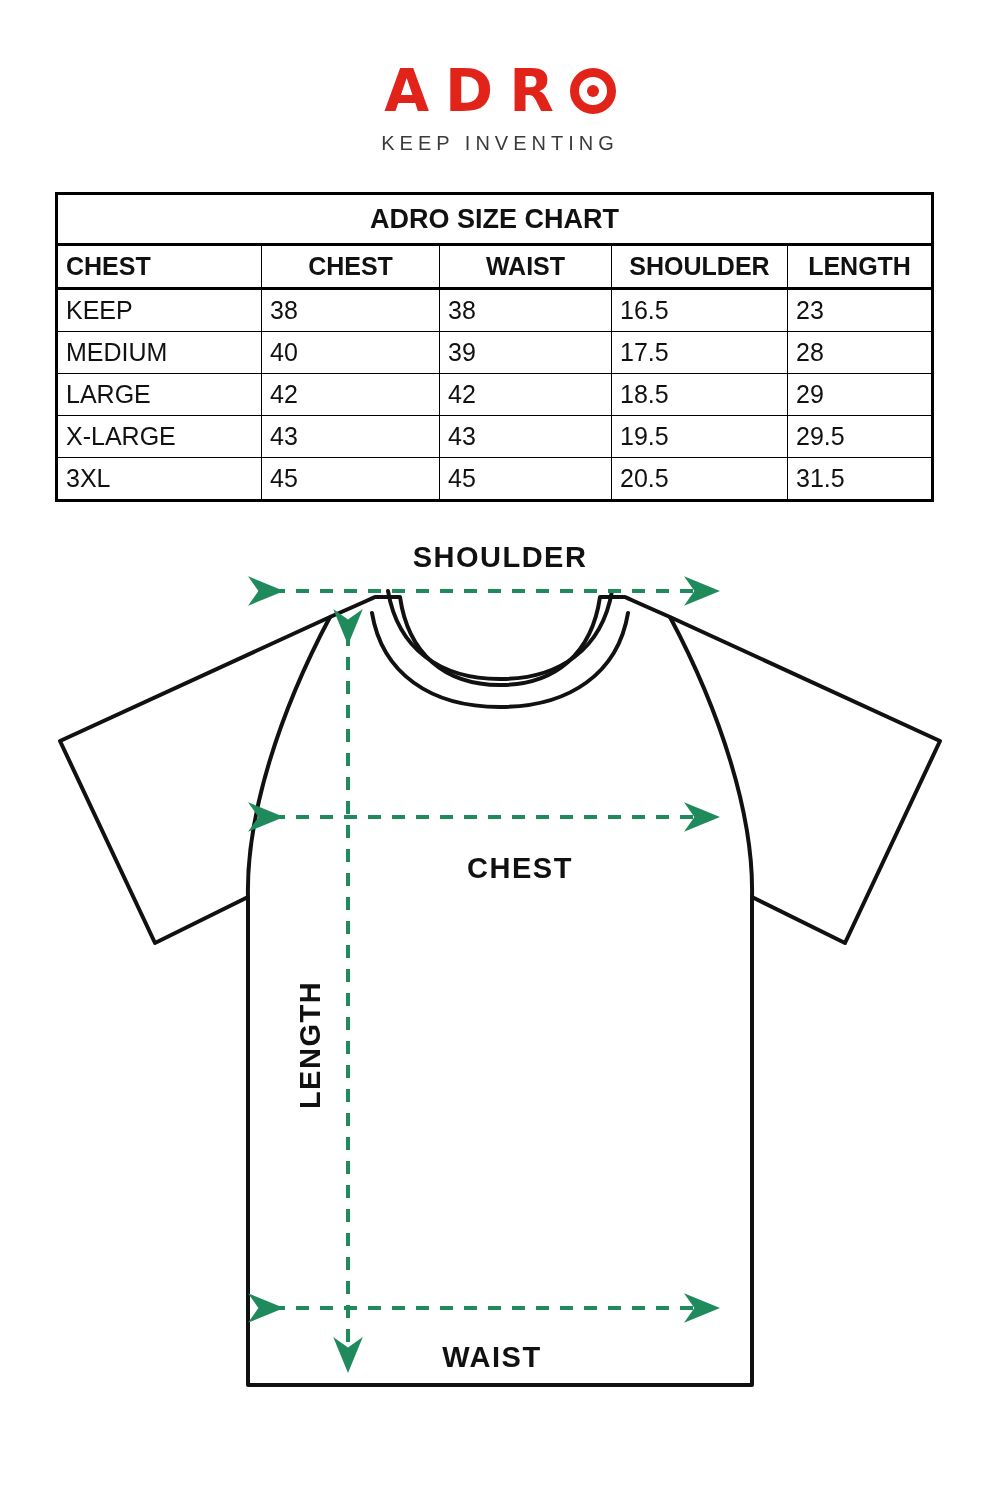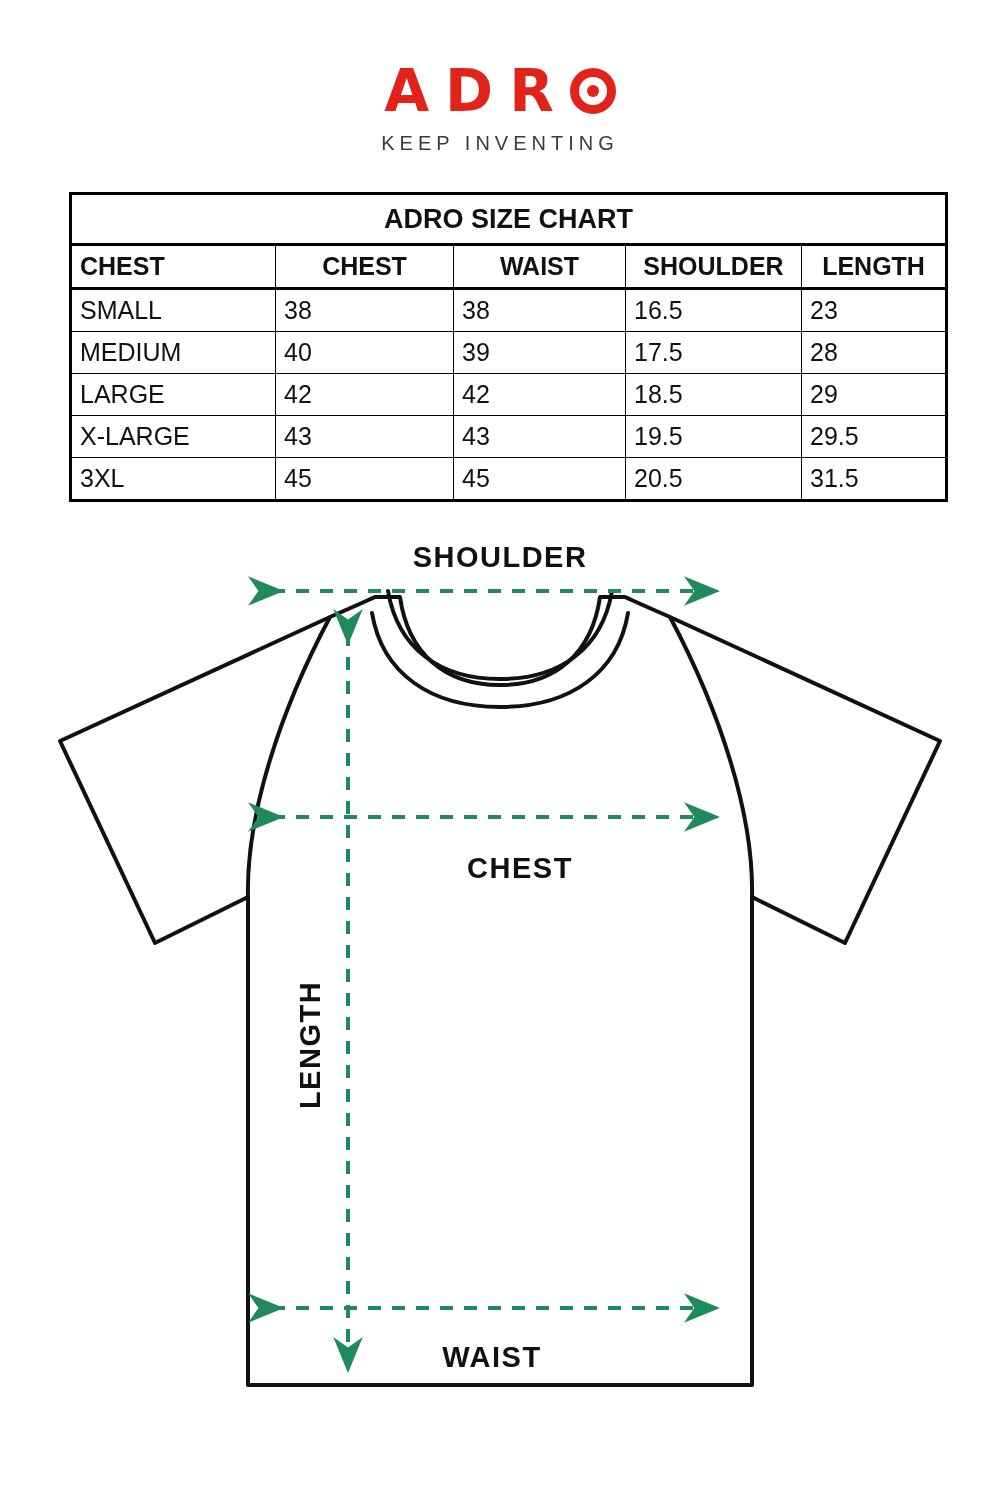--- a/index.html
+++ b/index.html
@@ -64,21 +64,21 @@
     font-size: 20px;
     letter-spacing: 5px;
     color: #3b3b3b;
     font-weight: 400;
     text-align: center;
   }
 
   
   .size-table-wrap {
     position: absolute;
-    left: 69px;
+    left: 55px;
     top: 192px;
     width: 876px;
   }
   table.size-chart {
     width: 100%;
     border-collapse: collapse;
     table-layout: fixed;
     border: 3px solid #000;
   }
   table.size-chart td,
@@ -163,21 +163,21 @@
       </tr>
       <tr>
         <td class="head-cell left">CHEST</td>
         <td class="head-cell">CHEST</td>
         <td class="head-cell">WAIST</td>
         <td class="head-cell">SHOULDER</td>
         <td class="head-cell">LENGTH</td>
       </tr>
 
       <tr>
-        <td class="cell-size">SMALL</td>
+        <td class="cell-size">KEEP</td>
         <td class="cell-val">38</td>
         <td class="cell-val">38</td>
         <td class="cell-val">16.5</td>
         <td class="cell-val">23</td>
       </tr>
       <tr>
         <td class="cell-size">MEDIUM</td>
         <td class="cell-val">40</td>
         <td class="cell-val">39</td>
         <td class="cell-val">17.5</td>

